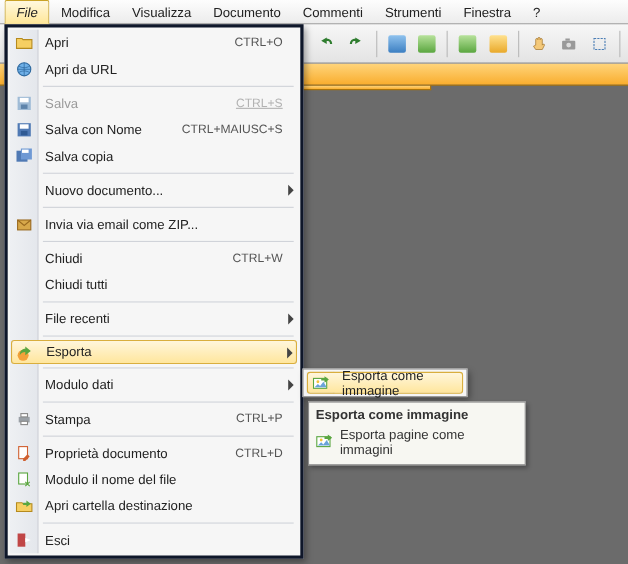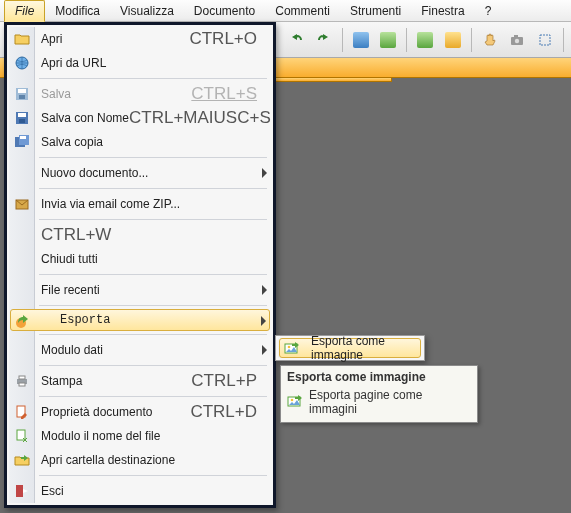--- a/index.html
+++ b/index.html
@@ -105,45 +105,44 @@
     height: 24px;
     display:flex;
     align-items:center;
     padding-left: 32px;
     padding-right: 14px;
     color:#222;
     cursor:default;
   }
   .menu .row.disabled { color:#9a9a9a; }
   .menu .row .lbl { flex:1; white-space:nowrap; }
-  .menu .row .accel { color:#555; font-size:17px; }
+  .menu .row .accel { color:#555; font-size:11px; }
   .menu .row.disabled .accel { color:#b3b3b3;text-decoration:underline; }
   .menu .row .arrow {
     position:absolute; right:4px; top:7px;
     border-left:5px solid #444;
     border-top:5px solid transparent;
     border-bottom:5px solid transparent;
   }
   .menu .row .ico {
     position:absolute; left:5px; top:4px; width:16px; height:16px;
   }
   .menu .sep {
     margin: 3px 4px 3px 30px;
     height:1px;
     background:#d0d3d9;
   }
   .menu .row.hover {
     background: linear-gradient(#fff6dc, #ffe69d);
     border:1px solid #d9ae3e;
     border-radius:3px;
     margin:0 1px;
-    padding-left:49px;
+    padding-left:31px;
     padding-right:13px;
     height:22px;
-    font-family:Liberation Mono, monospace;
   }
   .menu .row.hover .ico { left:4px; top:3px; }
   .menu .row.hover .arrow { right:3px; top:6px; }
 
   
   .submenu {
     position:absolute;
     left: 275px;
     top: 335px;
     width: 150px;
@@ -316,20 +315,21 @@
     <svg class="ico" viewBox="0 0 16 16">
         <rect x="2" y="4" width="12" height="9" fill="#d7a84a" stroke="#9a6a20"></rect>
         <path d="M2 4l6 5 6-5" stroke="#9a6a20" fill="none"></path>
       </svg>
     <span class="lbl">Invia via email come ZIP...</span>
   </div>
 
   <div class="sep"></div>
 
   <div class="row">
+    <span class="lbl">Chiudi</span>
     <span class="accel">CTRL+W</span>
   </div>
   <div class="row">
     <span class="lbl">Chiudi tutti</span>
   </div>
 
   <div class="sep"></div>
 
   <div class="row">
     <span class="lbl">File recenti</span>

